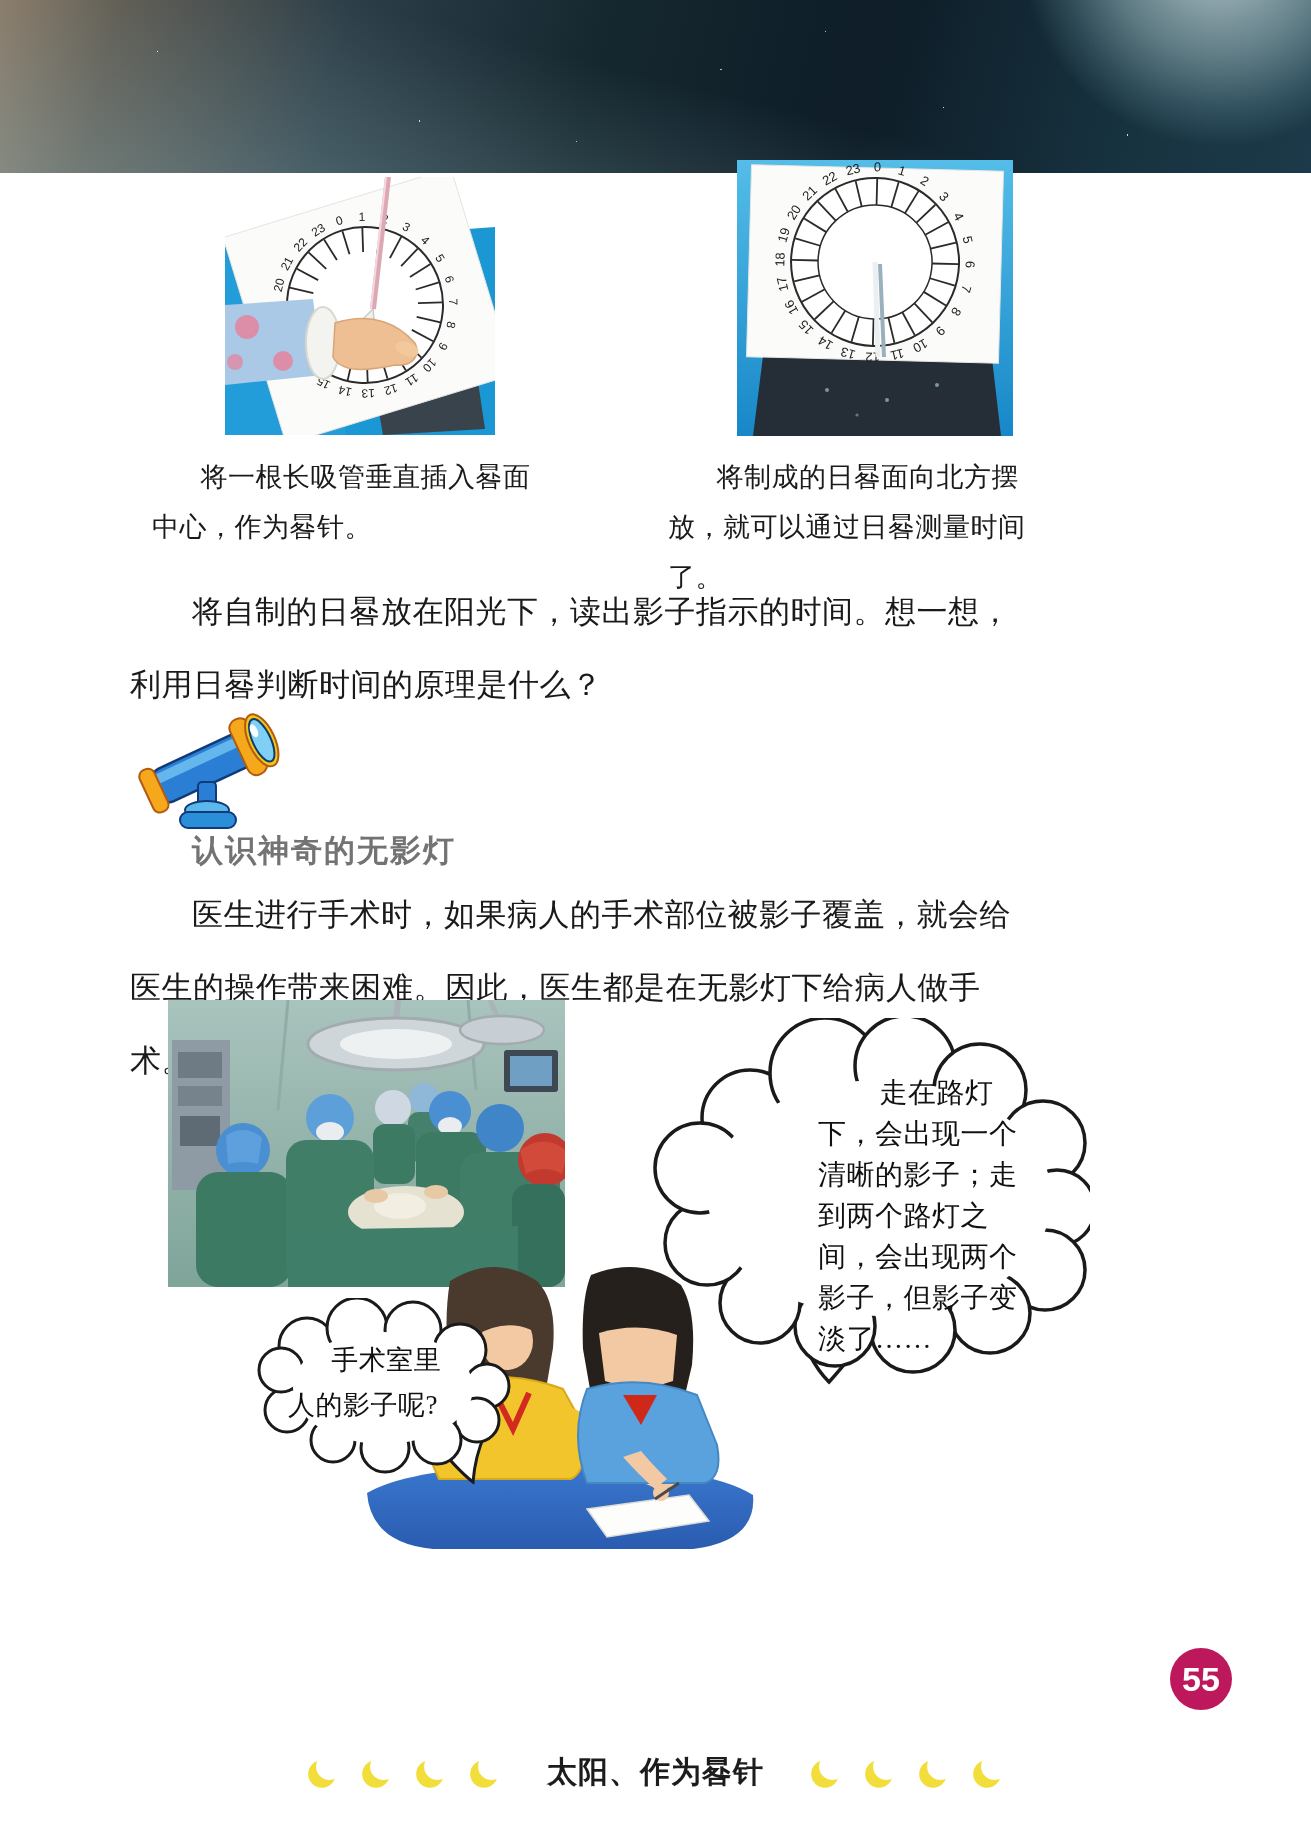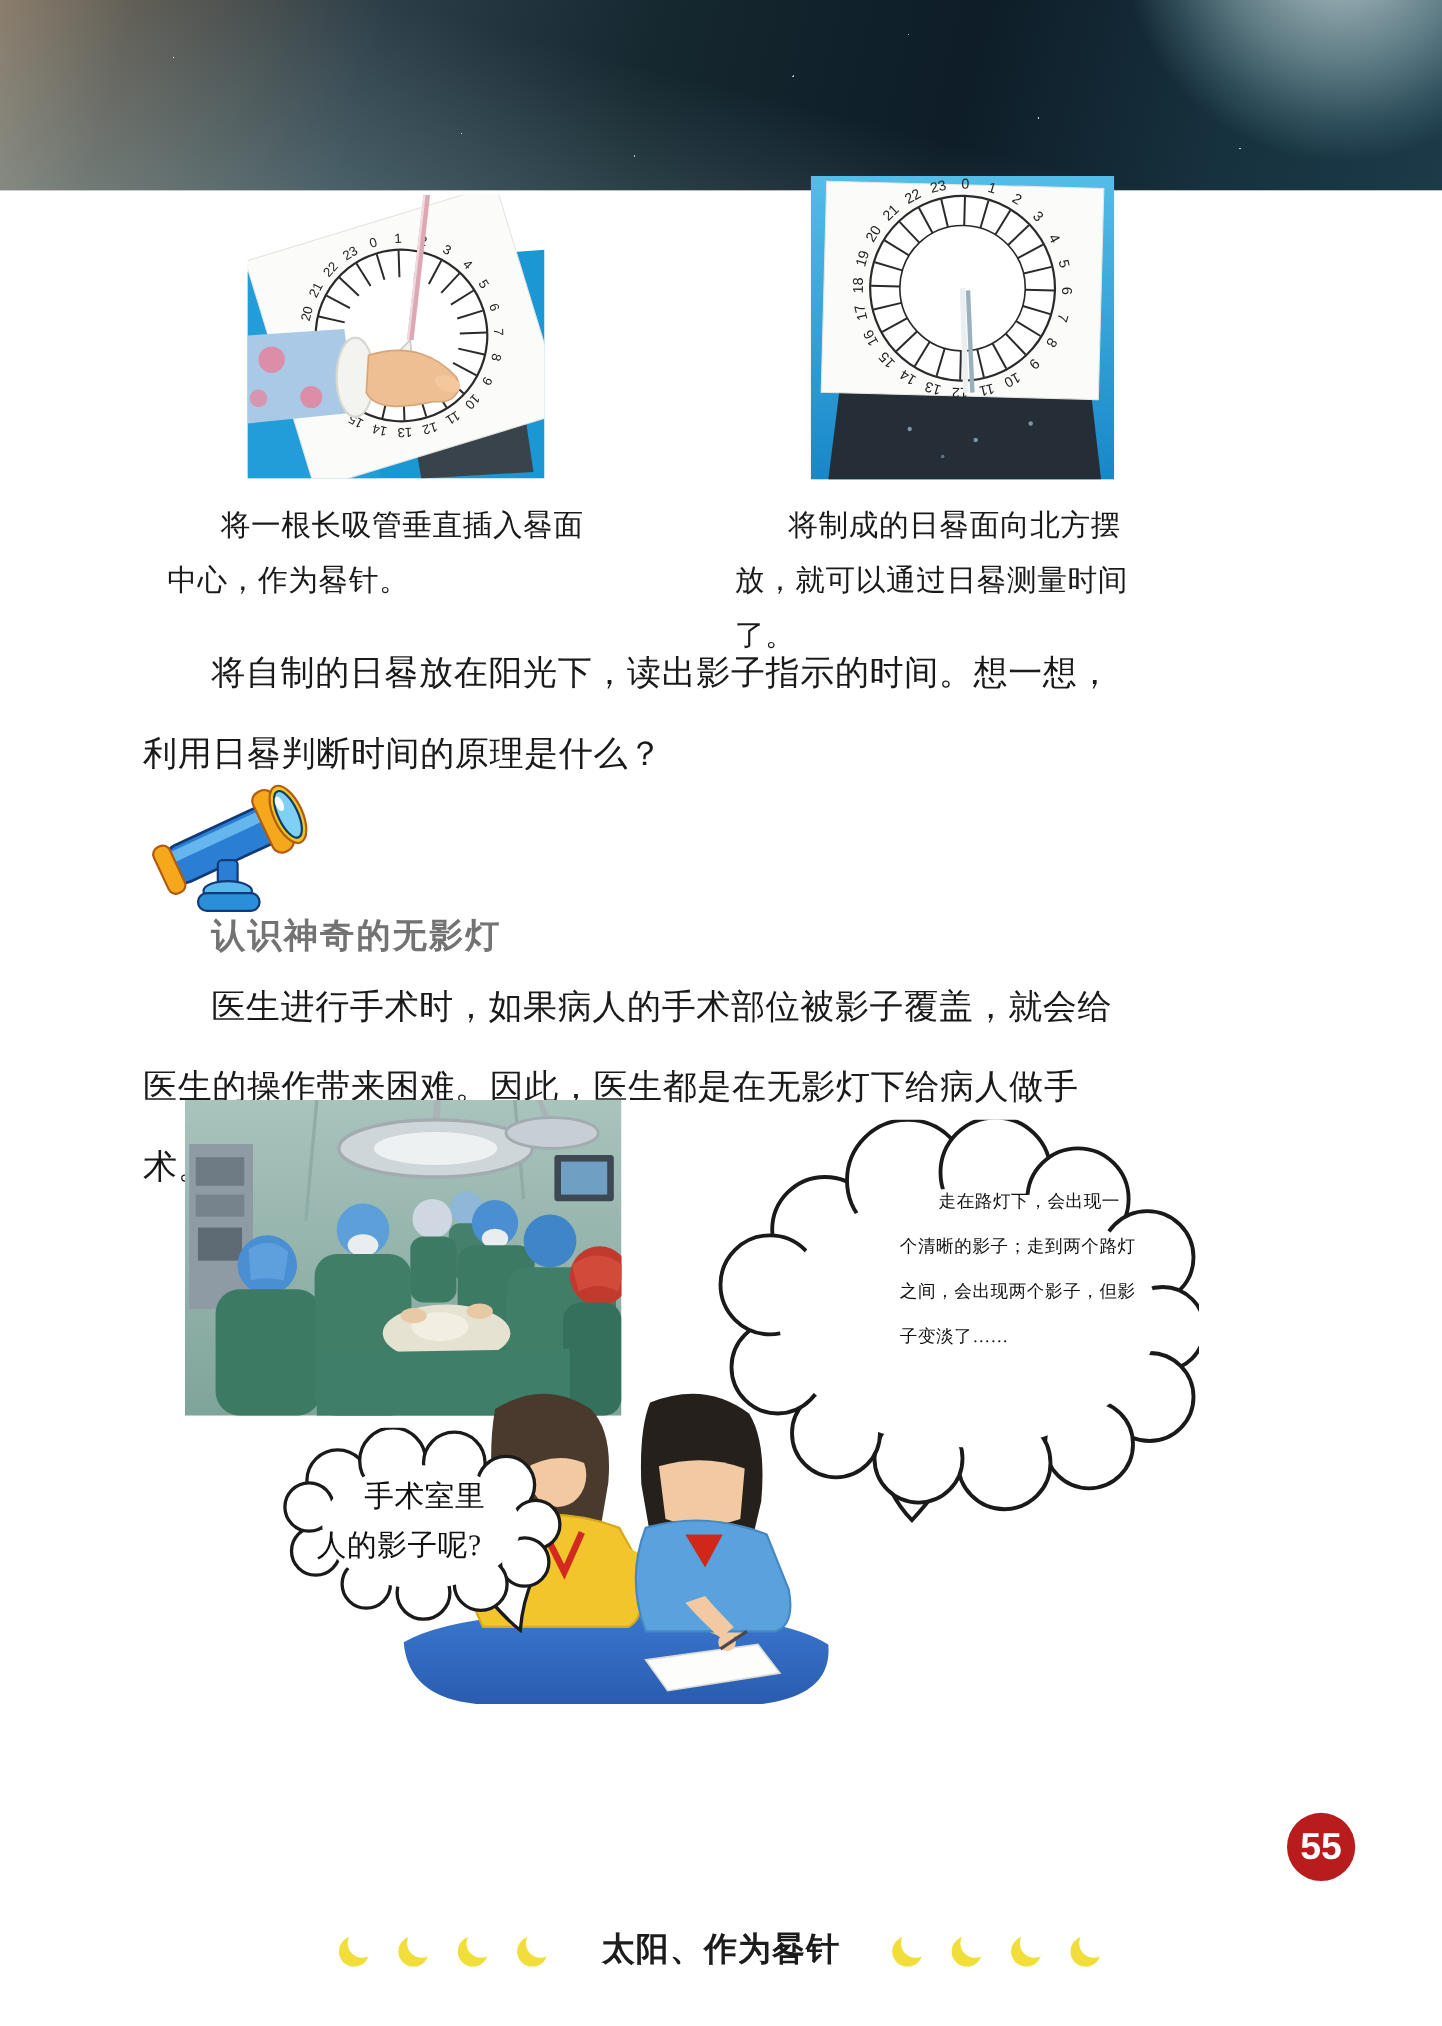--- a/index.html
+++ b/index.html
@@ -24,23 +24,23 @@
   
   .caption{font-size:27px;line-height:50px;text-indent:1.8em;letter-spacing:.5px;}
   .para{font-size:31px;line-height:73px;text-indent:2em;letter-spacing:.5px;text-align:left;}
   
   #badge{left:262px;top:750px;width:176px;text-align:center;}
   .rule{height:8px;border-top:2.5px solid #c2512f;border-bottom:2.5px solid #c2512f;}
   #badge .label{font-size:27px;font-weight:bold;letter-spacing:5px;padding:2px 0 1px 0;color:#111;}
   #section-heading{left:192px;top:830px;font-family:"Liberation Sans","DejaVu Sans",sans-serif;
      font-size:31px;font-weight:600;letter-spacing:2px;color:#737373;}
   
-  .bubble-text{font-size:16px;line-height:41px;letter-spacing:.5px;color:#111;}
-  
-  #page-circle{left:1170px;top:1648px;width:62px;height:62px;border-radius:50%;background:#b91c1c;
+  .bubble-text{font-size:28px;line-height:41px;letter-spacing:.5px;color:#111;}
+  
+  #page-circle{left:1170px;top:1648px;width:62px;height:62px;border-radius:50%;background:#be185d;
      color:#fff;font-family:"Liberation Sans","DejaVu Sans",sans-serif;font-size:34px;font-weight:bold;
      display:flex;align-items:center;justify-content:center;}
   
   #footer{left:0;top:1752px;width:1311px;display:flex;align-items:center;justify-content:center;gap:10px;}
   #footer .title{font-family:"Liberation Sans","DejaVu Sans",sans-serif;font-size:30px;font-weight:700;
      color:#1c1c1c;margin:0 30px;letter-spacing:1px;}
   .moon{width:36px;height:36px;margin:0 4px;}
 </style>
 </head>
 <body>

